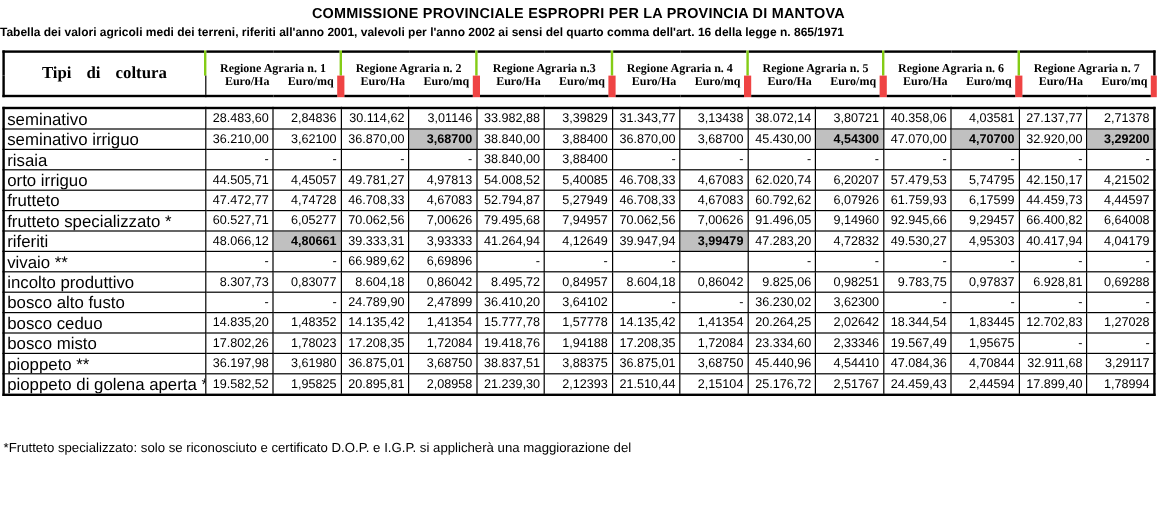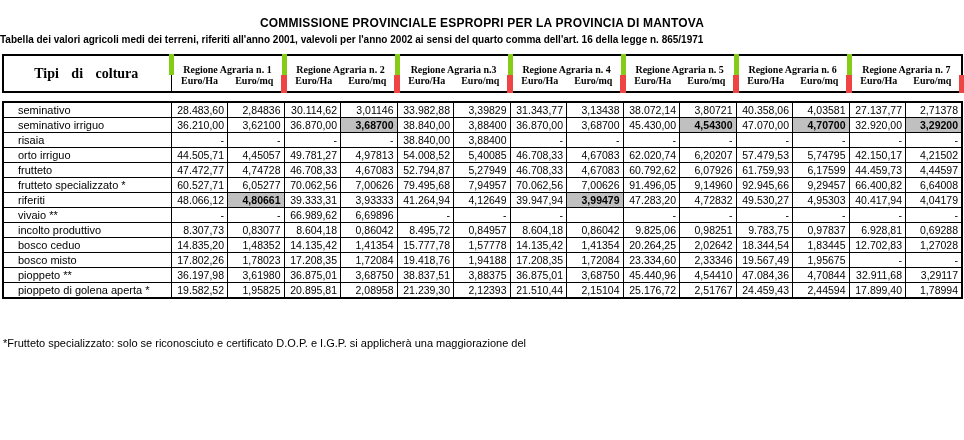--- a/index.html
+++ b/index.html
@@ -3,46 +3,46 @@
 <meta charset="utf-8">
 <style>
   html,body{margin:0;padding:0;}
   body{
     width:964px;height:440px;background:#ffffff;color:#000;
     font-family:"Liberation Sans","DejaVu Sans",sans-serif;
     overflow:hidden;
   }
   .title{
     text-align:center;font-weight:bold;font-size:12px;
-    padding-top:16px;letter-spacing:.2px;
+    padding-top:4px;letter-spacing:.2px;
   }
   .subtitle{
     text-align:left;font-weight:bold;font-size:10px;margin-top:4px;
   }
   table{border-collapse:collapse;table-layout:fixed;width:960px;margin-left:2px;}
   col.c-label{width:168px;}
   col.c-val{width:56.5px;}
   th,td{padding:0 3px;overflow:hidden;white-space:nowrap;}
   
   .hdr{margin-top:9px;border:2px solid #000;font-family:Liberation Serif, serif;}
   .hdr .tipi{
     font-size:14px;font-weight:bold;text-align:center;
     word-spacing:9px;border-right:1px solid #000;
   }
   .hdr .rg{
     font-size:10px;font-weight:bold;text-align:center;height:19px;
-    border-left:5px solid #84cc16;border-right:1px solid #000;vertical-align:bottom;margin-top:28px;
-  }
-  .hdr .unit{font-size:10px;font-weight:bold;text-align:center;height:16px;vertical-align:top;}
+    border-left:2px solid #84cc16;border-right:1px solid #000;vertical-align:bottom;margin-top:28px;
+  }
+  .hdr .unit{font-size:10px;font-weight:bold;text-align:right;height:16px;vertical-align:top;}
   .hdr .uHa{border-left:1px solid #000;}
   .hdr .uMq{border-right:6px solid #ef4444;}
   
   .grid{margin-top:8px;border:2px solid #000;}
   .grid td{border:1px solid #000;height:14px;font-size:10.5px;}
-  .grid td.lbl{text-align:left;font-size:11px;padding-left:14px;}
+  .grid td.lbl{text-align:left;font-size:14px;padding-left:2px;}
   .grid td.val{text-align:right;}
   .grid td.hl{background:#c0c0c0;font-weight:bold;}
   .notes{
     margin:7px 0 0 3px;font-size:11px;line-height:15px;white-space:pre;
   }
   .notes div{white-space:pre;}
 </style>
 </head>
 <body>
 
@@ -263,20 +263,37 @@
         <td class="val">8.604,18</td>
         <td class="val">0,86042</td>
         <td class="val">9.825,06</td>
         <td class="val">0,98251</td>
         <td class="val">9.783,75</td>
         <td class="val">0,97837</td>
         <td class="val">6.928,81</td>
         <td class="val">0,69288</td>
       </tr>
       <tr>
+        <td class="lbl">bosco alto fusto</td>
+        <td class="val">-</td>
+        <td class="val">-</td>
+        <td class="val">24.789,90</td>
+        <td class="val">2,47899</td>
+        <td class="val">36.410,20</td>
+        <td class="val">3,64102</td>
+        <td class="val">-</td>
+        <td class="val">-</td>
+        <td class="val">36.230,02</td>
+        <td class="val">3,62300</td>
+        <td class="val">-</td>
+        <td class="val">-</td>
+        <td class="val">-</td>
+        <td class="val">-</td>
+      </tr>
+      <tr>
         <td class="lbl">bosco ceduo</td>
         <td class="val">14.835,20</td>
         <td class="val">1,48352</td>
         <td class="val">14.135,42</td>
         <td class="val">1,41354</td>
         <td class="val">15.777,78</td>
         <td class="val">1,57778</td>
         <td class="val">14.135,42</td>
         <td class="val">1,41354</td>
         <td class="val">20.264,25</td>

